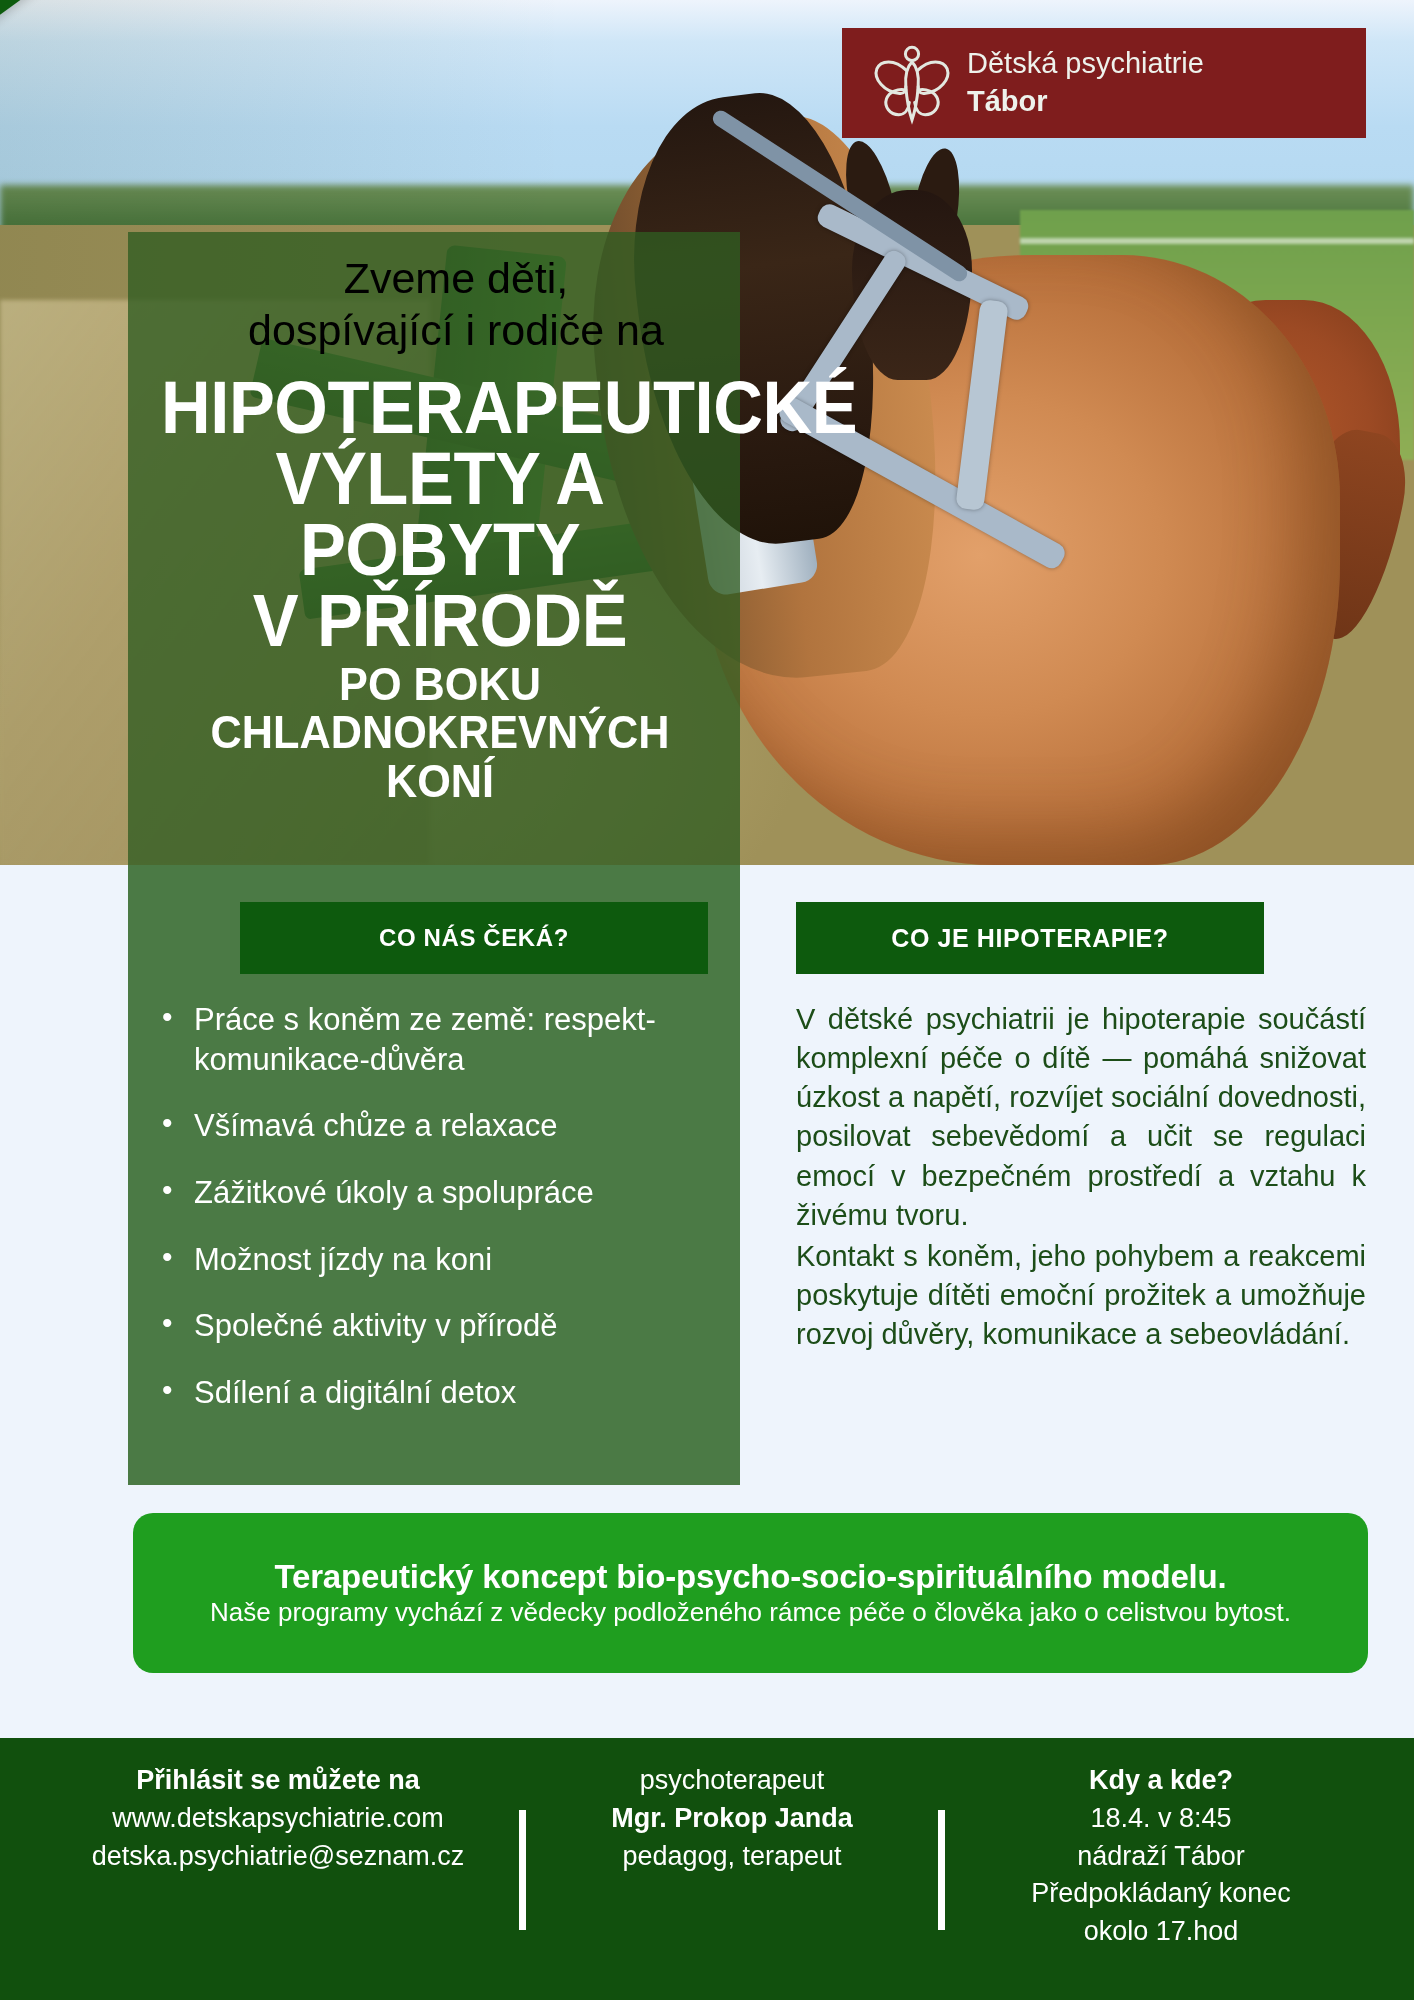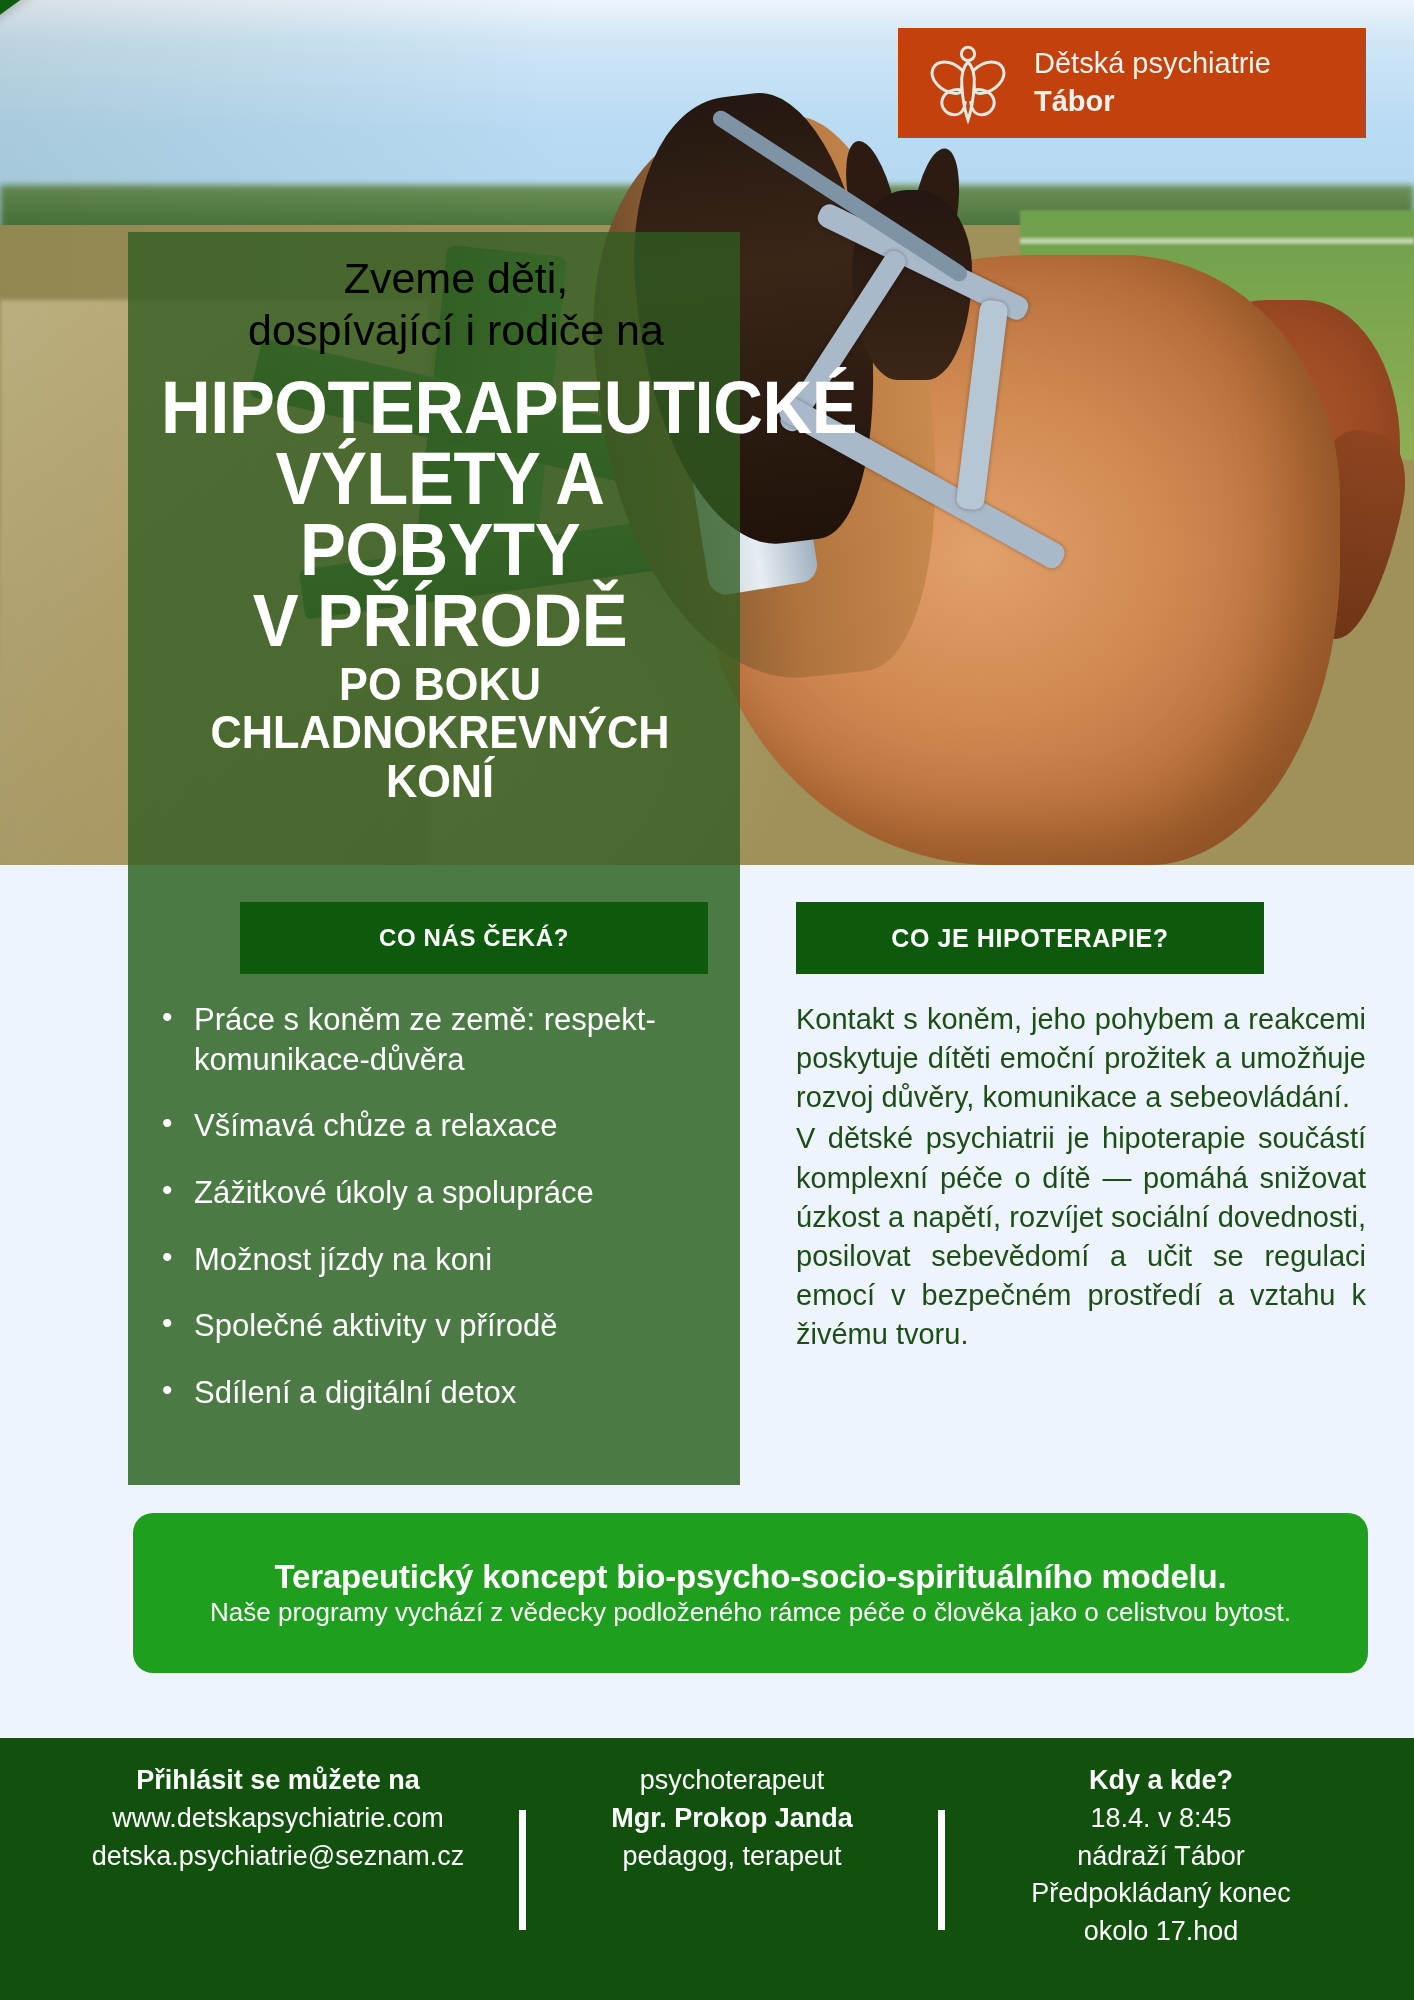--- a/index.html
+++ b/index.html
@@ -129,22 +129,22 @@
   
   .ribbon{
     position:absolute;left:-270px;top:28px;width:880px;height:148px;
     background:#0e5c0e;transform:rotate(-36deg);transform-origin:left top;
     display:flex;align-items:center;justify-content:center;
     box-shadow:0 3px 10px rgba(0,0,0,.18);
   }
 
   
   .logo-box{
-    position:absolute;right:48px;top:28px;width:468px;height:110px;
-    background:#c2410c;display:flex;align-items:center;gap:22px;padding:0 26px;
+    position:absolute;right:48px;top:28px;width:524px;height:110px;
+    background:#7f1d1d;display:flex;align-items:center;gap:11px;padding:0 26px;
     box-sizing:border-box;
   }
   .logo-mark{width:88px;height:90px;flex:0 0 88px;}
   .logo-text{color:#eef2ec;font-size:29px;line-height:1.3;}
   .logo-text .l1{font-weight:normal;}
   .logo-text .l2{font-weight:bold;}
 
   
   .invite{
     position:absolute;left:166px;top:252px;width:580px;
@@ -309,22 +309,22 @@
     <li>Práce s koněm ze země: respekt-komunikace-důvěra</li>
     <li>Všímavá chůze a relaxace</li>
     <li>Zážitkové úkoly a spolupráce</li>
     <li>Možnost jízdy na koni</li>
     <li>Společné aktivity v přírodě</li>
     <li>Sdílení a digitální detox</li>
   </ul>
 
   <div class="pill pill-right">CO JE HIPOTERAPIE?</div>
   <div class="right-body">
+    <p>V dětské psychiatrii je hipoterapie součástí komplexní péče o dítě — pomáhá snižovat úzkost a napětí, rozvíjet sociální dovednosti, posilovat sebevědomí a učit se regulaci emocí v bezpečném prostředí a vztahu k živému tvoru.</p>
     <p>Kontakt s koněm, jeho pohybem a reakcemi poskytuje dítěti emoční prožitek a umožňuje rozvoj důvěry, komunikace a sebeovládání.</p>
-    <p>V dětské psychiatrii je hipoterapie součástí komplexní péče o dítě — pomáhá snižovat úzkost a napětí, rozvíjet sociální dovednosti, posilovat sebevědomí a učit se regulaci emocí v bezpečném prostředí a vztahu k živému tvoru.</p>
   </div>
 
   <div class="banner">
     <div class="b1">Terapeutický koncept bio-psycho-socio-spirituálního modelu.</div>
     <div class="b2">Naše programy vychází z vědecky podloženého rámce péče o člověka jako o celistvou bytost.</div>
   </div>
 
   <div class="footer">
     <div class="fcol c1">
       <div class="bold">Přihlásit se můžete na</div>

